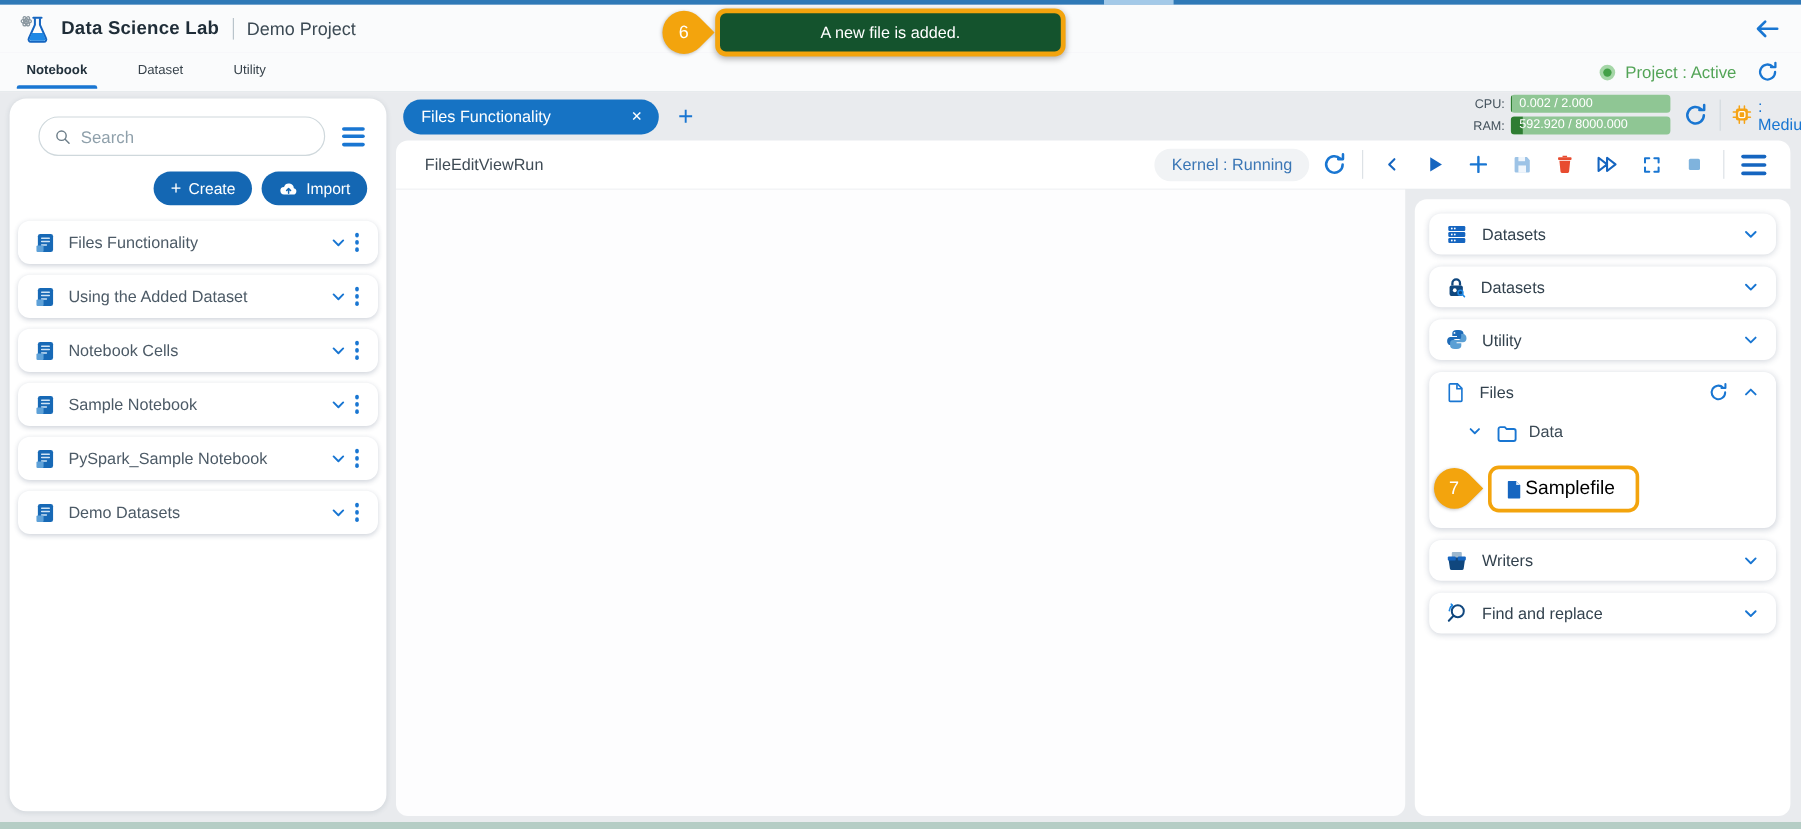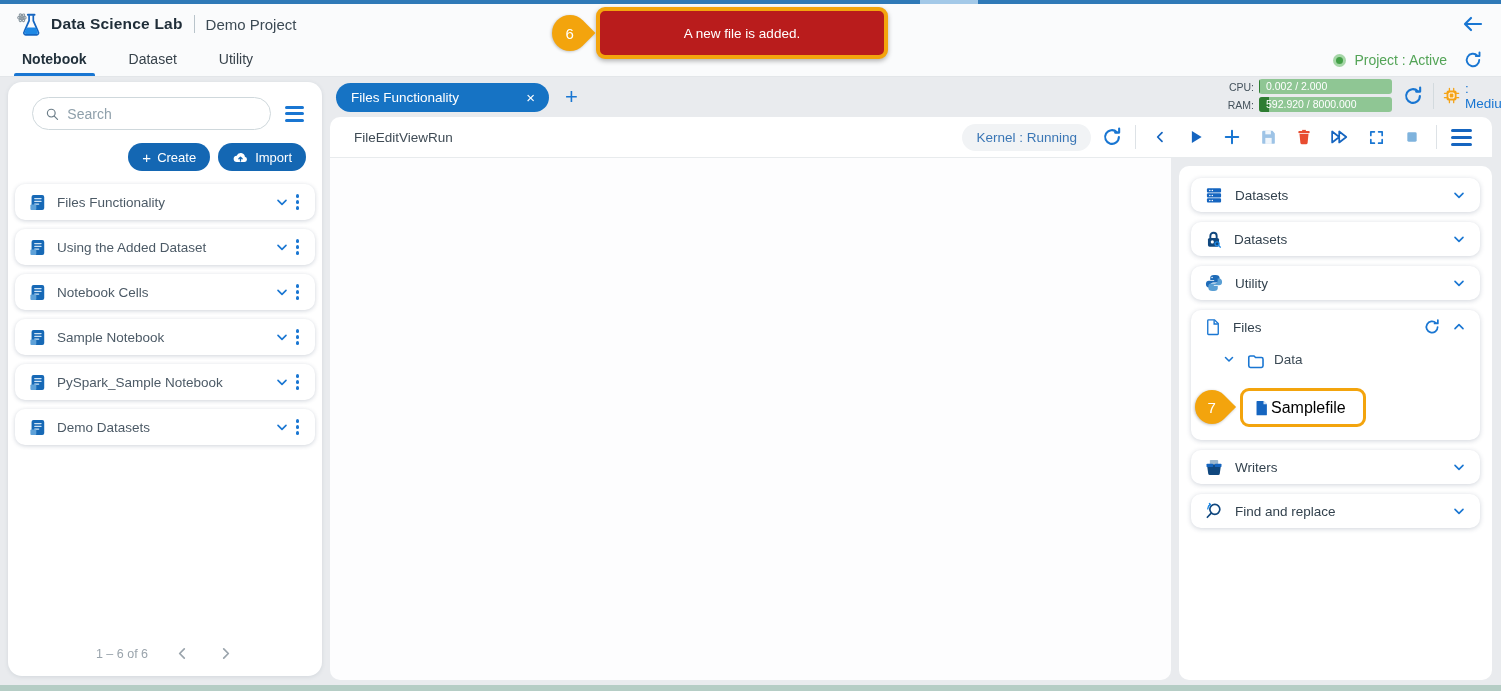--- a/index.html
+++ b/index.html
@@ -15,26 +15,26 @@
   .logo { width:27px; height:27px; margin-right:8px; }
   .app-title { font-size:15.5px; font-weight:bold; color:#1f2d38; letter-spacing:.2px; }
   .title-divider { width:1px; height:18px; background:#b9c4cb; margin:0 11px; }
   .project-name { font-size:15px; color:#3c4a54; }
   .header-spacer { flex:1; }
 
   
   .toast-wrap { position:absolute; left:552px; top:7px; display:flex; align-items:center; z-index:30; }
   .pin { width:36px; height:36px; background:#f3a40d; border-radius:50% 0 50% 50%; transform:rotate(45deg); display:flex; align-items:center; justify-content:center; box-shadow:0 1px 3px rgba(0,0,0,.25); flex:0 0 auto; }
   .pin span { transform:rotate(-45deg); color:#fff; font-size:15px; }
-  .toast-box { margin-left:8px; width:292px; height:52px; background:#b91c1c; border:4px solid #f3a40d; border-radius:9px; display:flex; align-items:center; justify-content:center; box-shadow:0 2px 5px rgba(0,0,0,.3); }
+  .toast-box { margin-left:8px; width:292px; height:40px; background:#14532d; border:4px solid #f3a40d; border-radius:9px; display:flex; align-items:center; justify-content:center; box-shadow:0 2px 5px rgba(0,0,0,.3); }
   .toast-box span { color:#fff; font-size:13.5px; }
 
   
   .navrow { position:absolute; left:0; top:44px; width:1501px; height:33px; background:#fafbfc; border-bottom:1px solid #e3e6e9; display:flex; align-items:center; padding:0 18px; }
-  .nav-tab { font-size:14px; color:#37424b; margin-right:34px; padding:7px 4px 9px; position:relative; cursor:pointer; }
+  .nav-tab { font-size:11px; color:#37424b; margin-right:34px; padding:7px 4px 9px; position:relative; cursor:pointer; }
   .nav-tab.active { color:#22313c; font-weight:bold; }
   .nav-tab.active::after { content:""; position:absolute; left:-4px; right:-4px; bottom:0; height:3px; background:#1976d2; border-radius:2px 2px 0 0; }
   .nav-spacer { flex:1; }
   .status-dot { width:13px; height:13px; border-radius:50%; background:#a5d6a7; position:relative; margin-right:8px; }
   .status-dot::after { content:""; position:absolute; left:3px; top:3px; width:7px; height:7px; border-radius:50%; background:#43a047; }
   .project-status { font-size:14px; color:#53a457; margin-right:16px; }
 
   
   .left-card { position:absolute; left:8px; top:82px; width:314px; height:594px; background:#fff; border-radius:14px; box-shadow:0 1px 4px rgba(50,70,90,.12); }
   .search-row { display:flex; align-items:center; padding:15px 18px 0 24px; }
@@ -297,33 +297,20 @@
             </svg>
           </span>
         <span class="kebab">
             <i></i>
             <i></i>
             <i></i>
           </span>
       </div>
     </div>
 
-    <div class="pagination">
-      <span class="page-info">1 – 6 of 6</span>
-      <span class="page-chev">
-          <svg width="17" height="17" viewBox="0 0 24 24">
-            <path d="M14.5 5.5L8 12l6.5 6.5" fill="none" stroke="#9aa4ac" stroke-width="2.4" stroke-linecap="round" stroke-linejoin="round"></path>
-          </svg>
-        </span>
-      <span class="page-chev">
-          <svg width="17" height="17" viewBox="0 0 24 24">
-            <path d="M9.5 5.5L16 12l-6.5 6.5" fill="none" stroke="#9aa4ac" stroke-width="2.4" stroke-linecap="round" stroke-linejoin="round"></path>
-          </svg>
-        </span>
-    </div>
   </div>
 
   <div class="tabsrow">
     <div class="editor-tab">
       <span>Files Functionality</span>
       <span class="close">×</span>
     </div>
     <span class="add-tab">+</span>
   </div>
 

